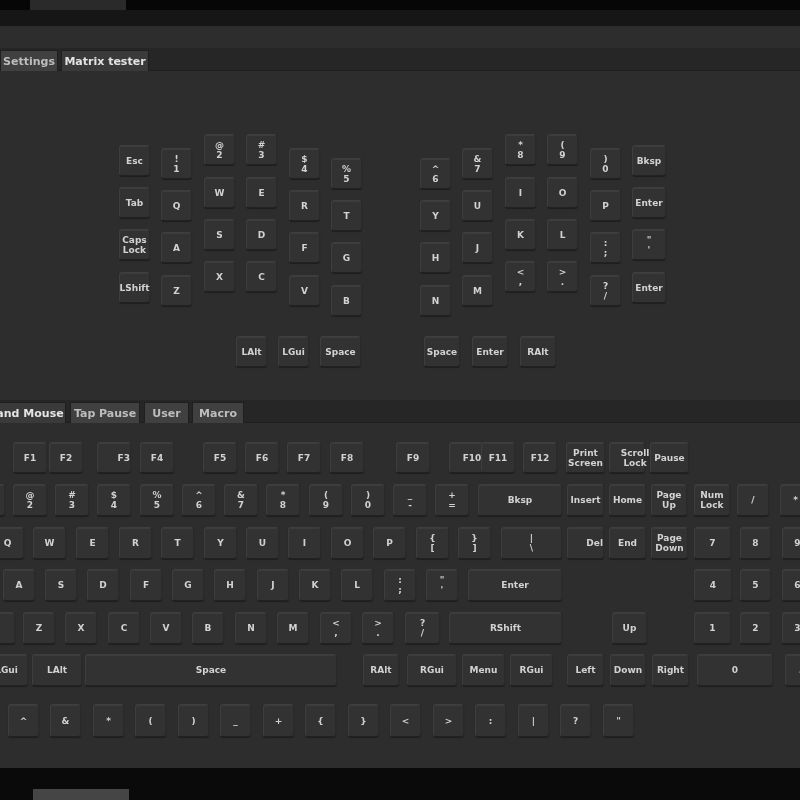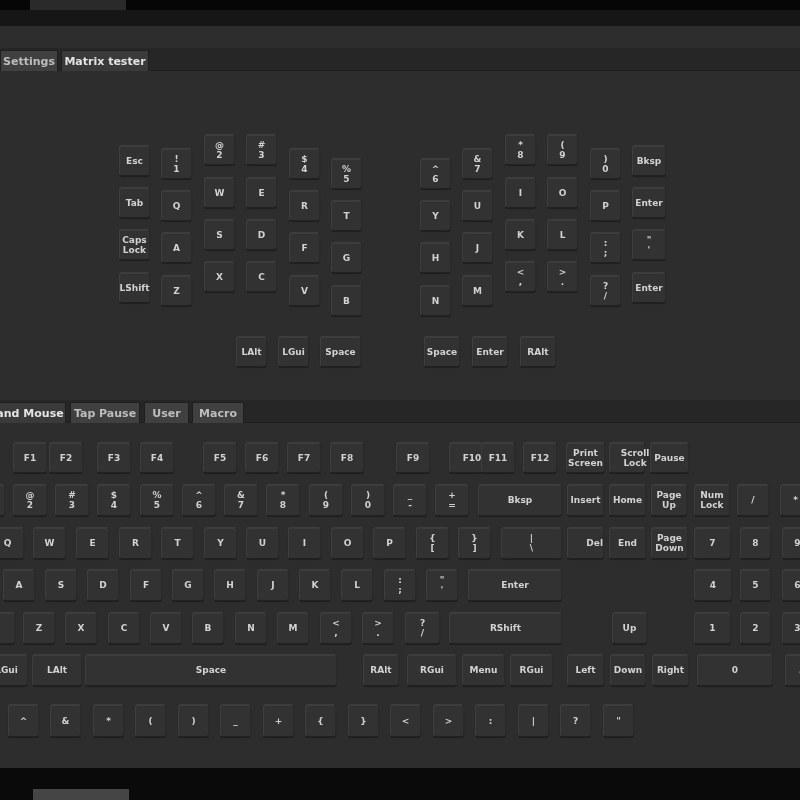--- a/index.html
+++ b/index.html
@@ -229,21 +229,21 @@
       <div class="tab" style="left: 192px; width: 52px;">Macro</div>
     </div>
 
   <div class="layer" id="picker-area">
       <div class="key" style="left: 13px; top: 442px; width: 34px; height: 31px;">
         <span>F1</span>
       </div>
       <div class="key" style="left: 49px; top: 442px; width: 34px; height: 31px;">
         <span>F2</span>
       </div>
-      <div class="key" style="left: 97px; top: 442px; width: 34px; height: 31px;">
+      <div class="key" style="left: 97px; top: 442px; width: 34px; height: 31px; justify-content: flex-end;">
         <span>F3</span>
       </div>
       <div class="key" style="left: 140px; top: 442px; width: 34px; height: 31px;">
         <span>F4</span>
       </div>
       <div class="key" style="left: 203px; top: 442px; width: 34px; height: 31px;">
         <span>F5</span>
       </div>
       <div class="key" style="left: 245px; top: 442px; width: 34px; height: 31px;">
         <span>F6</span>

